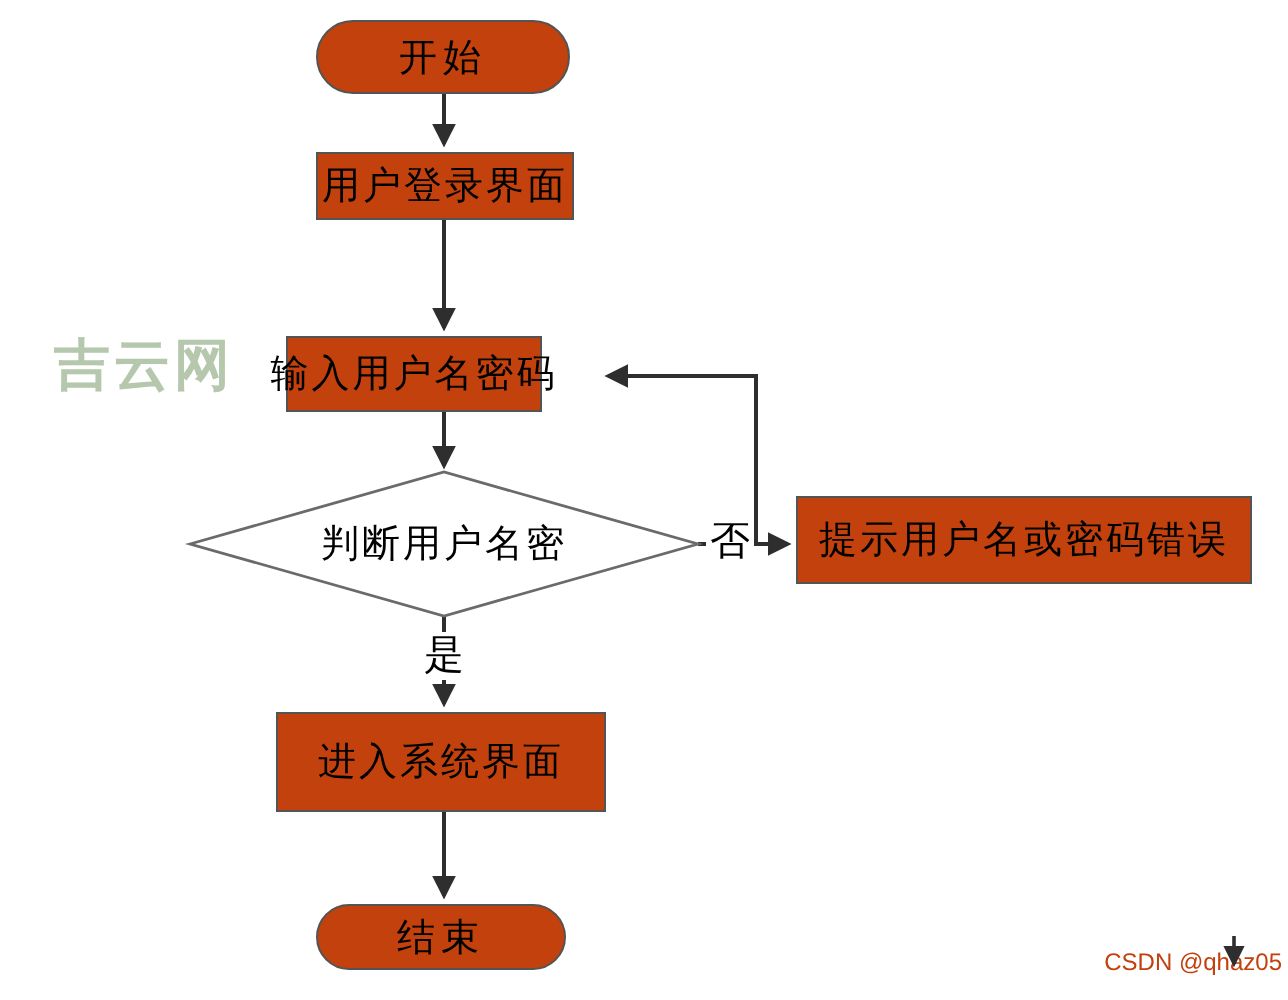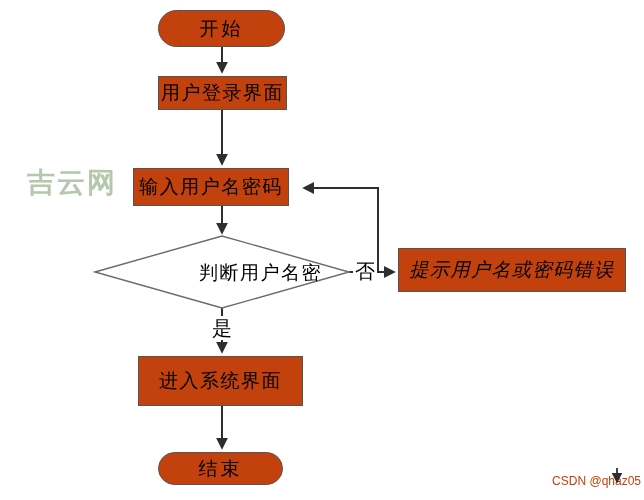--- a/index.html
+++ b/index.html
@@ -56,32 +56,32 @@
     justify-content: center;
     color: #000000;
     font-size: 19px;
     letter-spacing: 1.5px;
     z-index: 3;
     white-space: nowrap;
   }
   .stadium { border-radius: 19px; }
   #node-start  { left: 158px; top: 10px;  width: 127px; height: 37px; letter-spacing: 3px; }
   #node-login  { left: 158px; top: 76px;  width: 129px; height: 34px; }
-  #node-input  { left: 133px; top: 168px; width: 156px; height: 38px; }
-  #node-error  { left: 398px; top: 248px; width: 228px; height: 44px; font-style: italic; }
+  #node-input  { left: 143px; top: 168px; width: 128px; height: 38px; }
+  #node-error  { left: 398px; top: 248px; width: 228px; height: 44px; }
   #node-system { left: 138px; top: 356px; width: 165px; height: 50px; }
   #node-end    { left: 158px; top: 452px; width: 125px; height: 33px; letter-spacing: 3px; }
   
   #decision-text {
     position: absolute;
     left: 122px; top: 240px;
     width: 200px; height: 64px;
     display: flex;
     flex-direction: column;
-    align-items: flex-end;
+    align-items: center;
     justify-content: center;
     color: #000000;
     font-size: 19px;
     line-height: 27px;
     letter-spacing: 1.5px;
     z-index: 3;
     background: transparent;
   }
   
   .edge-label {

